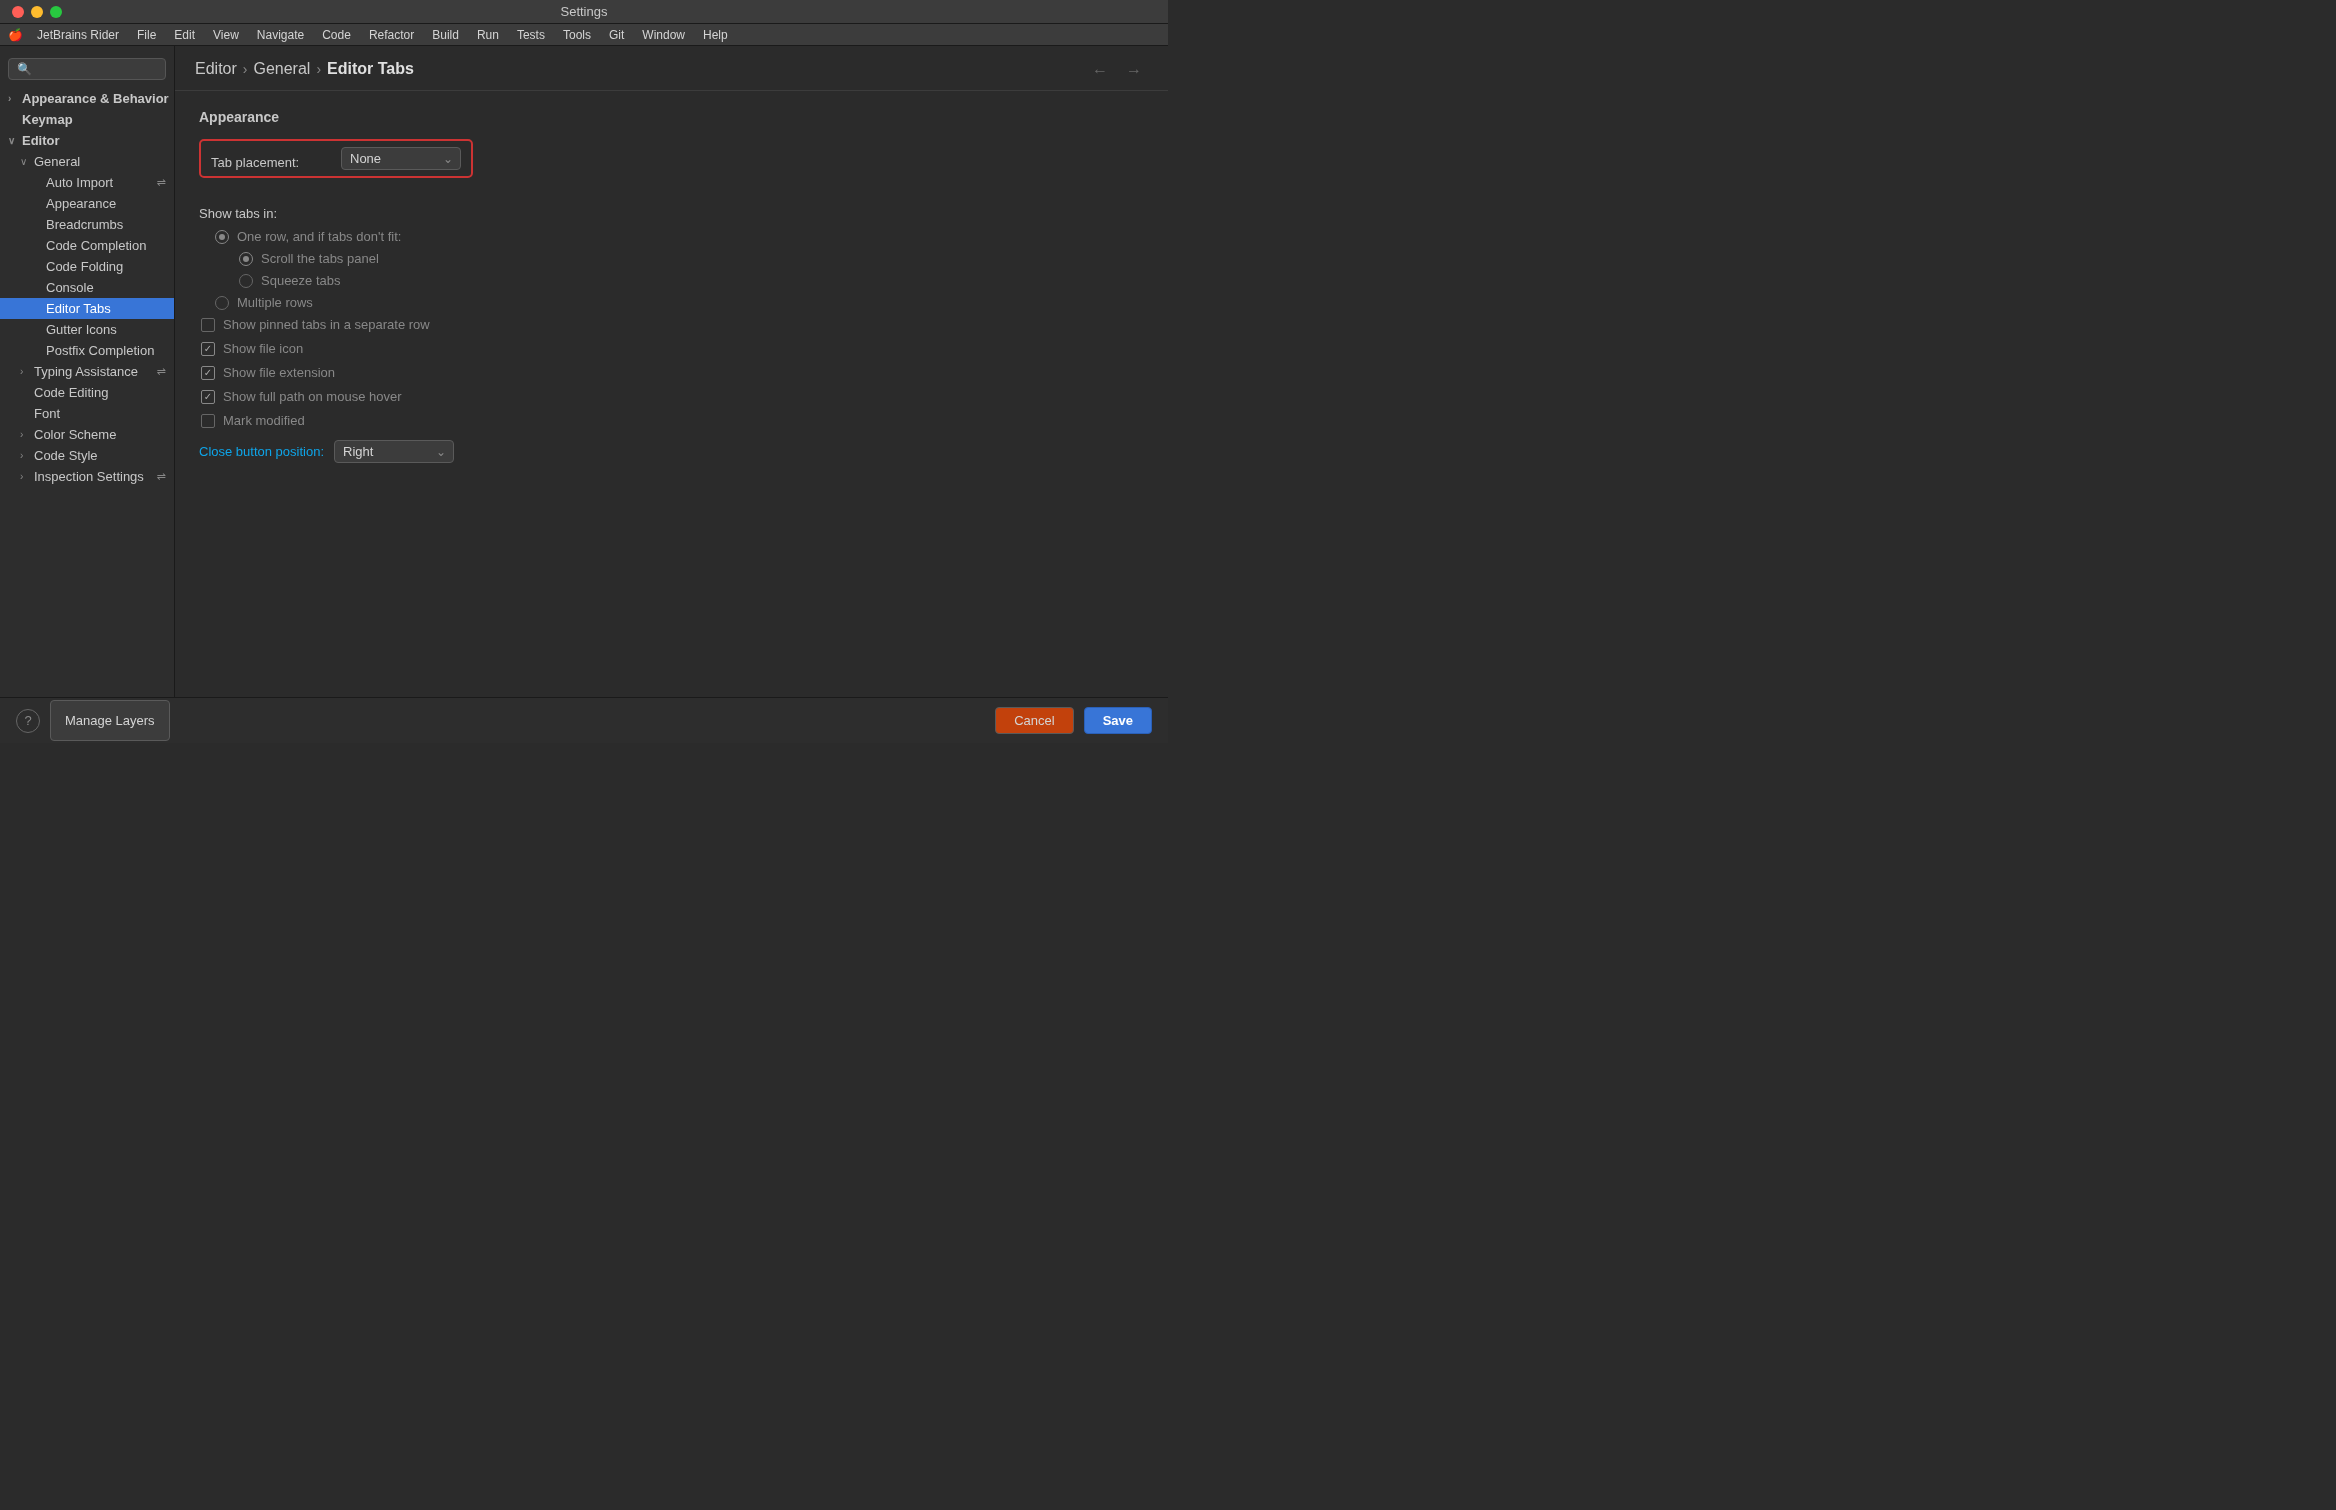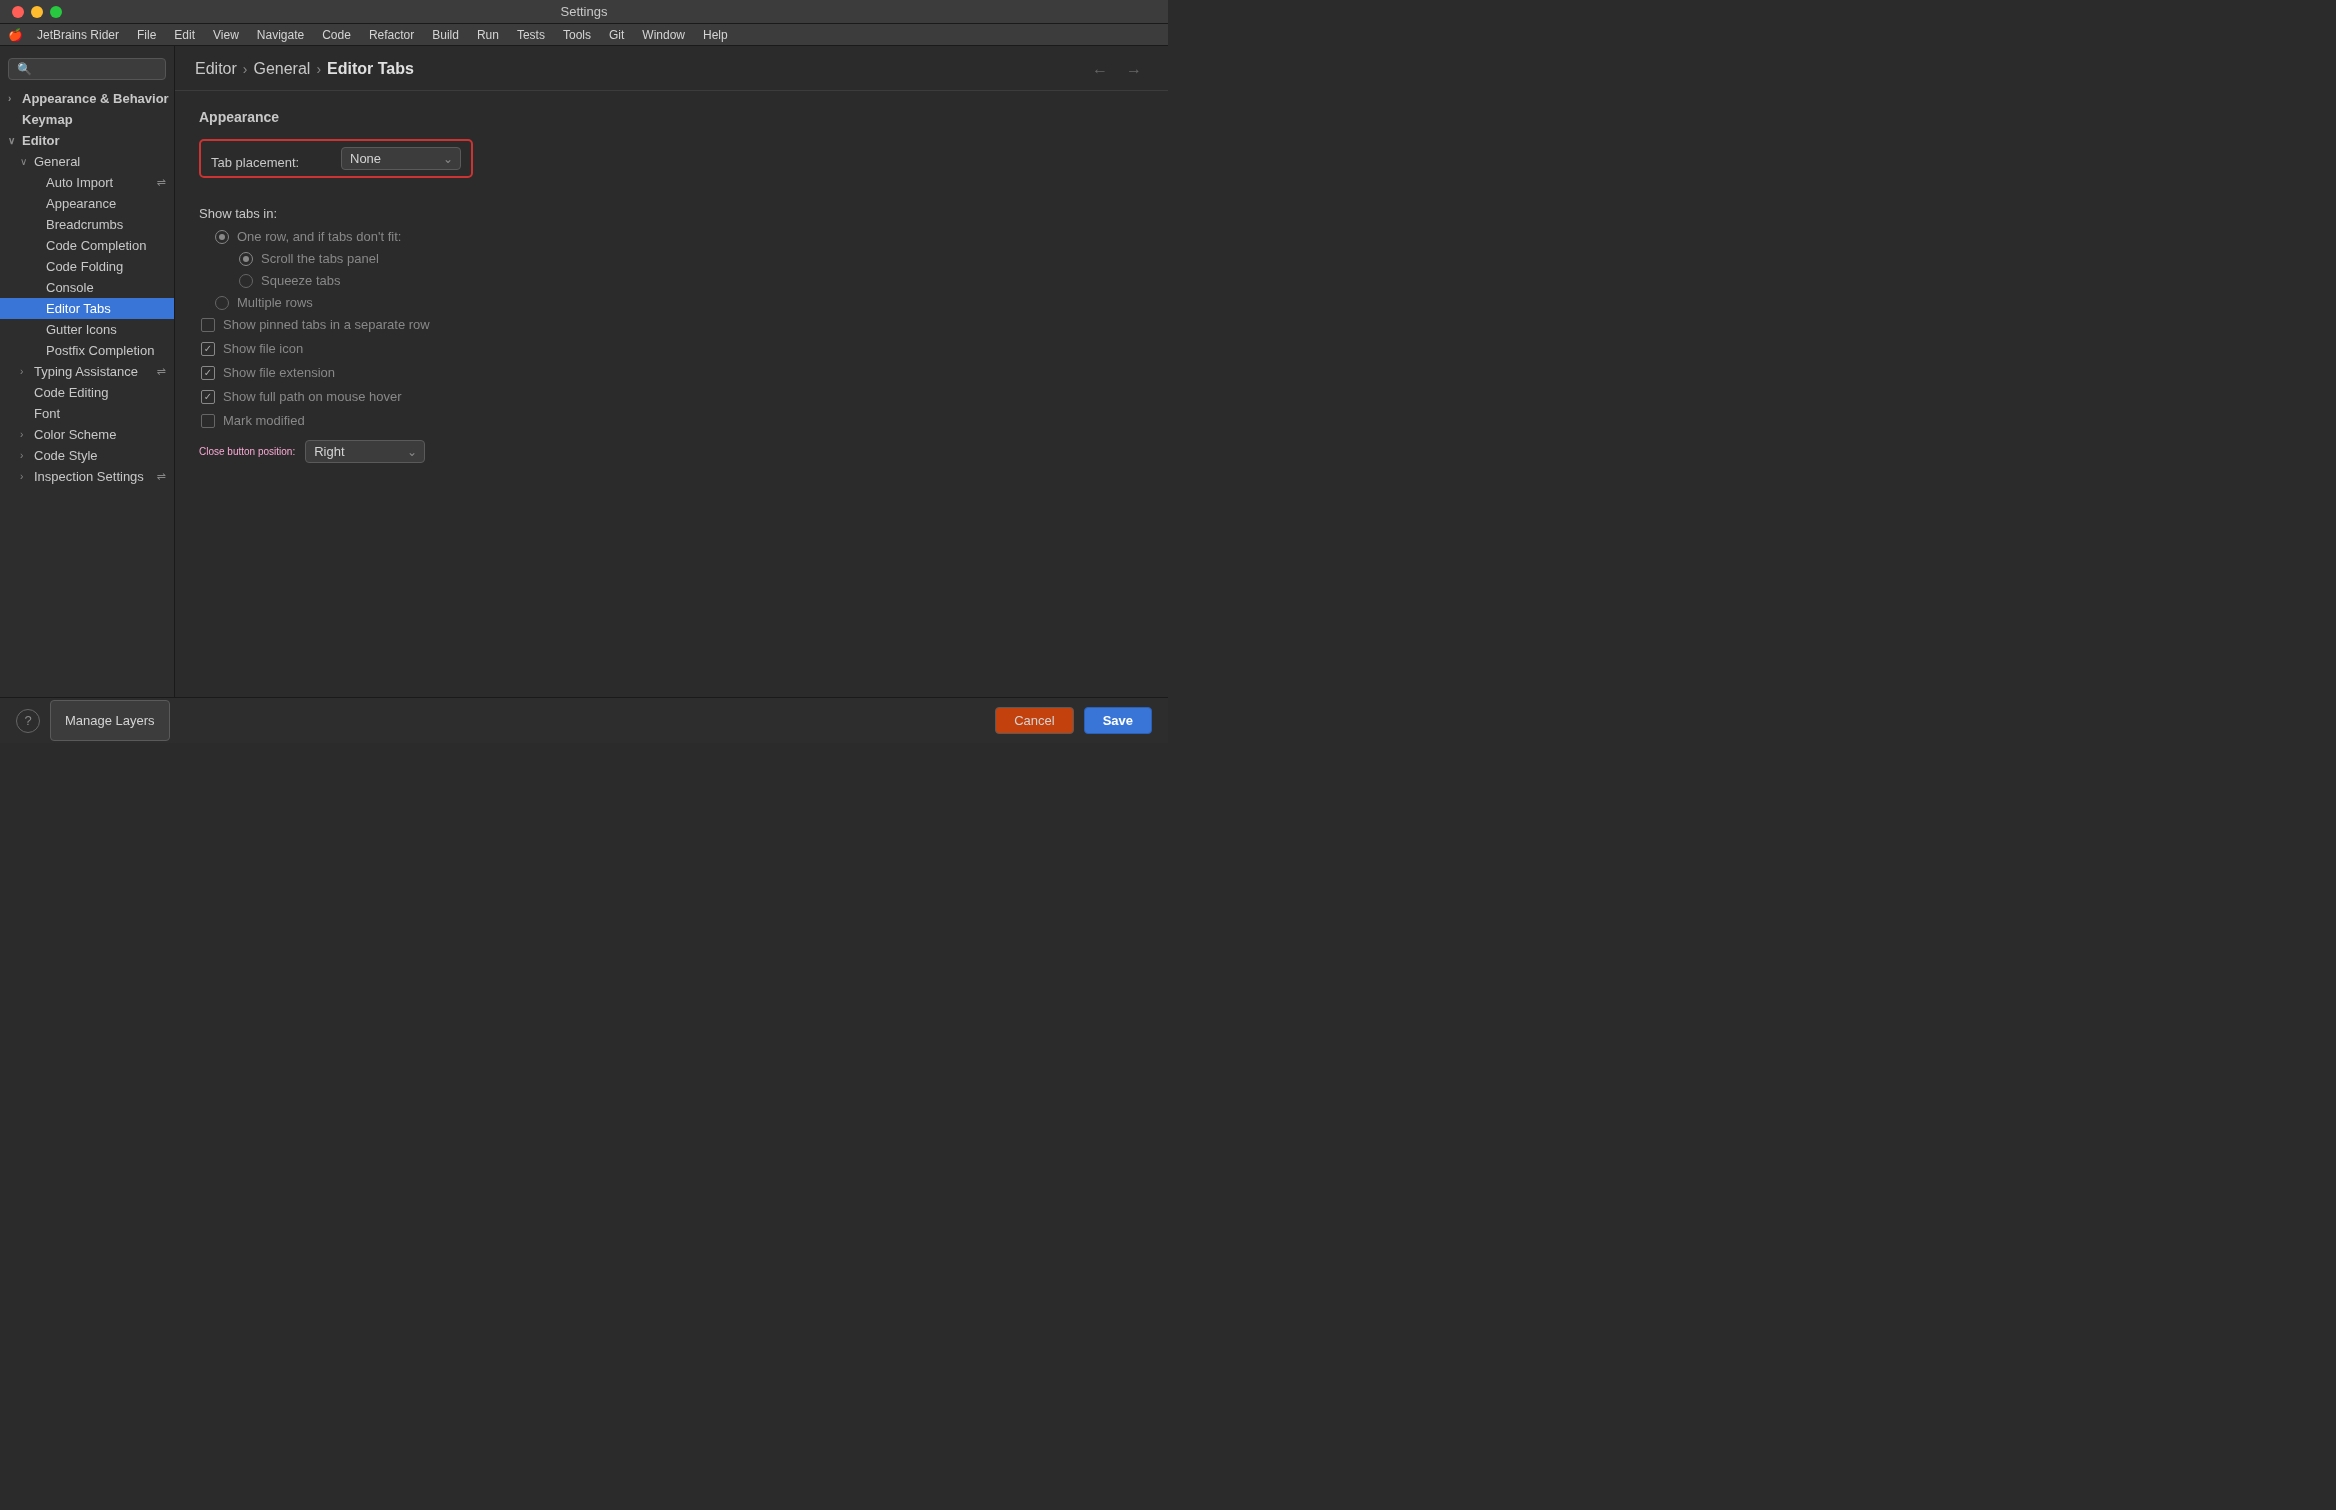--- a/index.html
+++ b/index.html
@@ -321,22 +321,22 @@
       font-size: 13px;
     }
 
     .close-btn-row {
       display: flex;
       align-items: center;
       gap: 10px;
       margin-top: 12px;
     }
     .close-btn-label {
-      color: #f9a8d4;
-      font-size: 10px;
+      color: #0ea5e9;
+      font-size: 13px;
     }
 
     
     .bottom-bar {
       height: 46px;
       background: #2d2d2d;
       border-top: 1px solid #1a1a1a;
       display: flex;
       align-items: center;
       justify-content: space-between;

